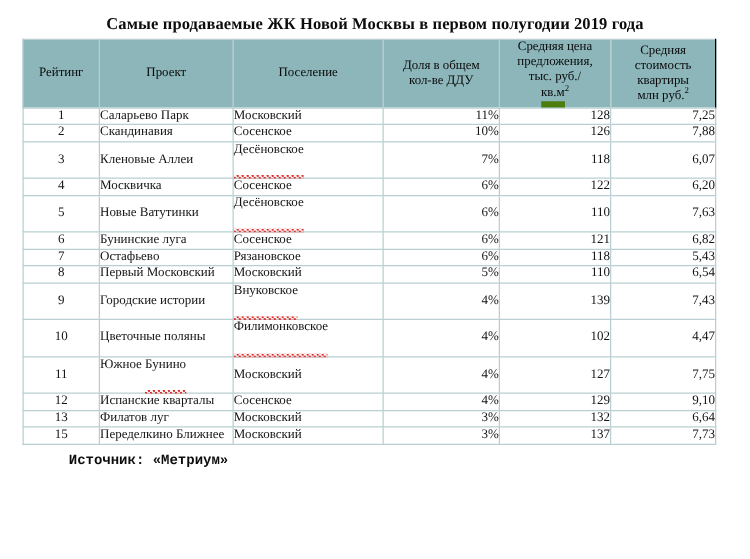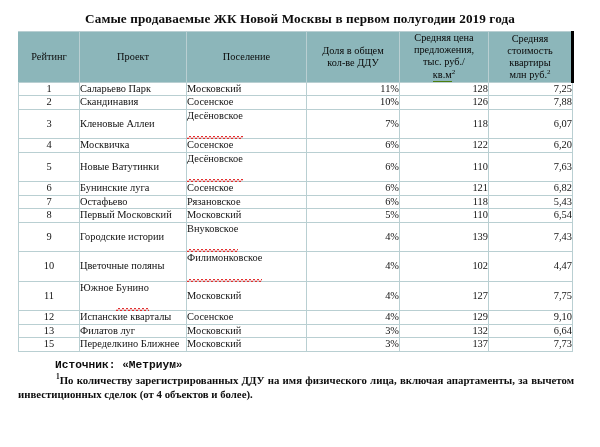--- a/index.html
+++ b/index.html
@@ -58,21 +58,21 @@
     font-weight: normal;
     font-size: 10.3px;
     line-height: 1.18;
     text-align: center;
     padding: 4px 3px;
     height: 45px;
     border-color: #8cb6ba;
   }
 
   thead tr th:first-child { border-left: 1px solid #8cb6ba; }
-  thead tr th:last-child { border-right: 3px solid #000000; }
+  thead tr th:last-child { border-right: 1px solid #000000; }
 
   tbody td {
     font-size: 10.4px;
     line-height: 1.2;
     color: #141414;
   }
 
   td.c-rank {
     text-align: center;
     padding: 3px 2px;
@@ -120,21 +120,21 @@
   }
 
   sup {
     font-size: 0.68em;
     vertical-align: super;
     line-height: 0;
   }
 
   .kvm {
     display: inline-block;
-    border-bottom: 1px solid #4d7c0f;
+    border-bottom: 5px solid #4d7c0f;
   }
 
   .source {
     margin: 6px 0 0 0;
     padding-left: 55px;
     font-size: 11.2px;
     font-weight: bold;
     line-height: 1.25;
     color: #0d0d0d;
     font-family: Liberation Mono, monospace;
@@ -303,17 +303,14 @@
             <td class="c-share">3%</td>
             <td class="c-price">137</td>
             <td class="c-cost">7,73</td>
           </tr>
         </tbody>
     </table>
   </div>
 
   <div class="source">Источник: «Метриум»</div>
 
-  <div class="footnote">
-    <sup>1</sup><span>По количеству зарегистрированных ДДУ на имя физического лица, включая апартаменты, за вычетом инвестиционных сделок (от 4 объектов и более).</span>
-  </div>
 
 </div>
 
 </body></html>

